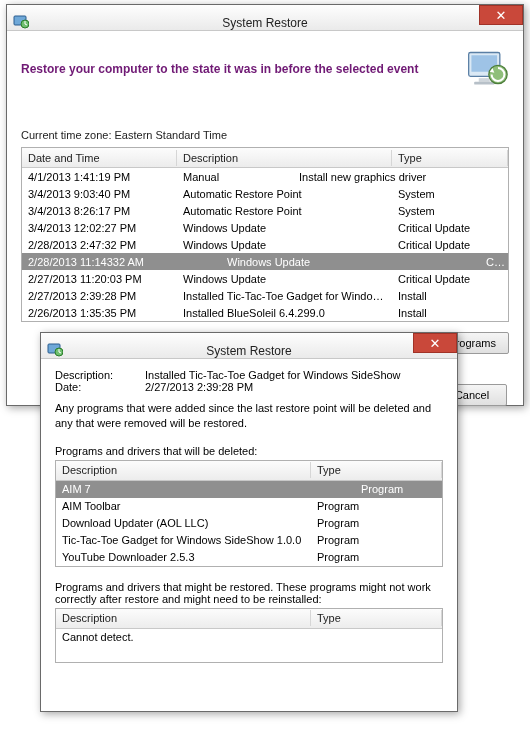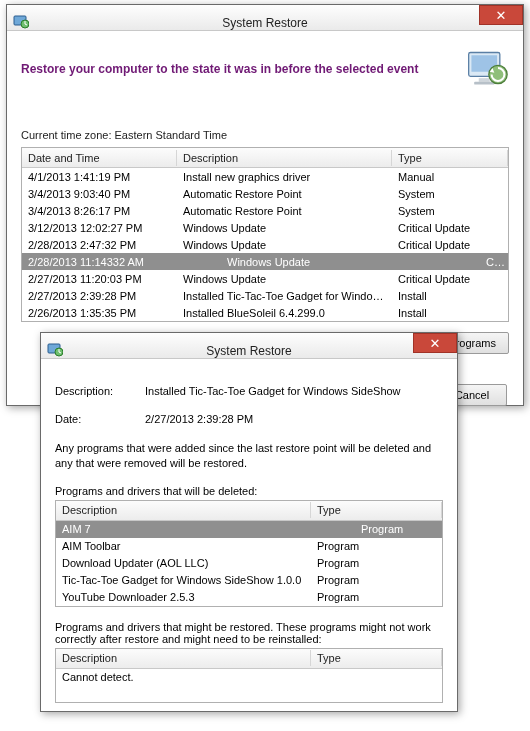--- a/index.html
+++ b/index.html
@@ -100,21 +100,21 @@
   .btn {
     background: linear-gradient(#f5f5f5,#e0e0e0);
     border: 1px solid #9a9a9a;
     padding: 4px 12px;
     font-size: 11px;
     min-width: 70px;
     cursor: pointer;
     border-radius: 2px;
   }
 
-  .kv { display:flex; margin: 16px 0; font-size:11px; }
+  .kv { display:flex; margin: 0 0; font-size:11px; }
   .kv .k { width: 90px; }
   .kv .v { flex:1; }
   .note { font-size:11px; margin: 8px 0 14px 0; line-height:1.35;}
   .section-h { font-size:11px; margin: 6px 0 3px 0; }
 
   .c1b { width: 255px; }
   .c2b { flex:1; }
   .small-table { border:1px solid #b0b0b0; }
   .tbody { max-height: none; }
 
@@ -157,35 +157,35 @@
 
     <div class="table">
       <div class="thead">
         <div class="th c1a">Date and Time</div>
         <div class="th c2a">Description</div>
         <div class="th c3a">Type</div>
       </div>
       <div class="tbody" id="rp-body">
           <div class="trow">
             <div class="td c1a">4/1/2013 1:41:19 PM</div>
+            <div class="td c3a">Manual</div>
             <div class="td c2a">Install new graphics driver</div>
-            <div class="td c3a">Manual</div>
           </div>
           <div class="trow">
             <div class="td c1a">3/4/2013 9:03:40 PM</div>
             <div class="td c2a">Automatic Restore Point</div>
             <div class="td c3a">System</div>
           </div>
           <div class="trow">
             <div class="td c1a">3/4/2013 8:26:17 PM</div>
             <div class="td c2a">Automatic Restore Point</div>
             <div class="td c3a">System</div>
           </div>
           <div class="trow">
-            <div class="td c1a">3/12/2013 12:02:27 PM</div>
+            <div class="td c1a">3/4/2013 12:02:27 PM</div>
             <div class="td c2a">Windows Update</div>
             <div class="td c3a">Critical Update</div>
           </div>
           <div class="trow">
             <div class="td c1a">2/28/2013 2:47:32 PM</div>
             <div class="td c2a">Windows Update</div>
             <div class="td c3a">Critical Update</div>
           </div>
           <div class="trow sel">
             <div class="td c1a">2/28/2013 11:14332 AM</div>

